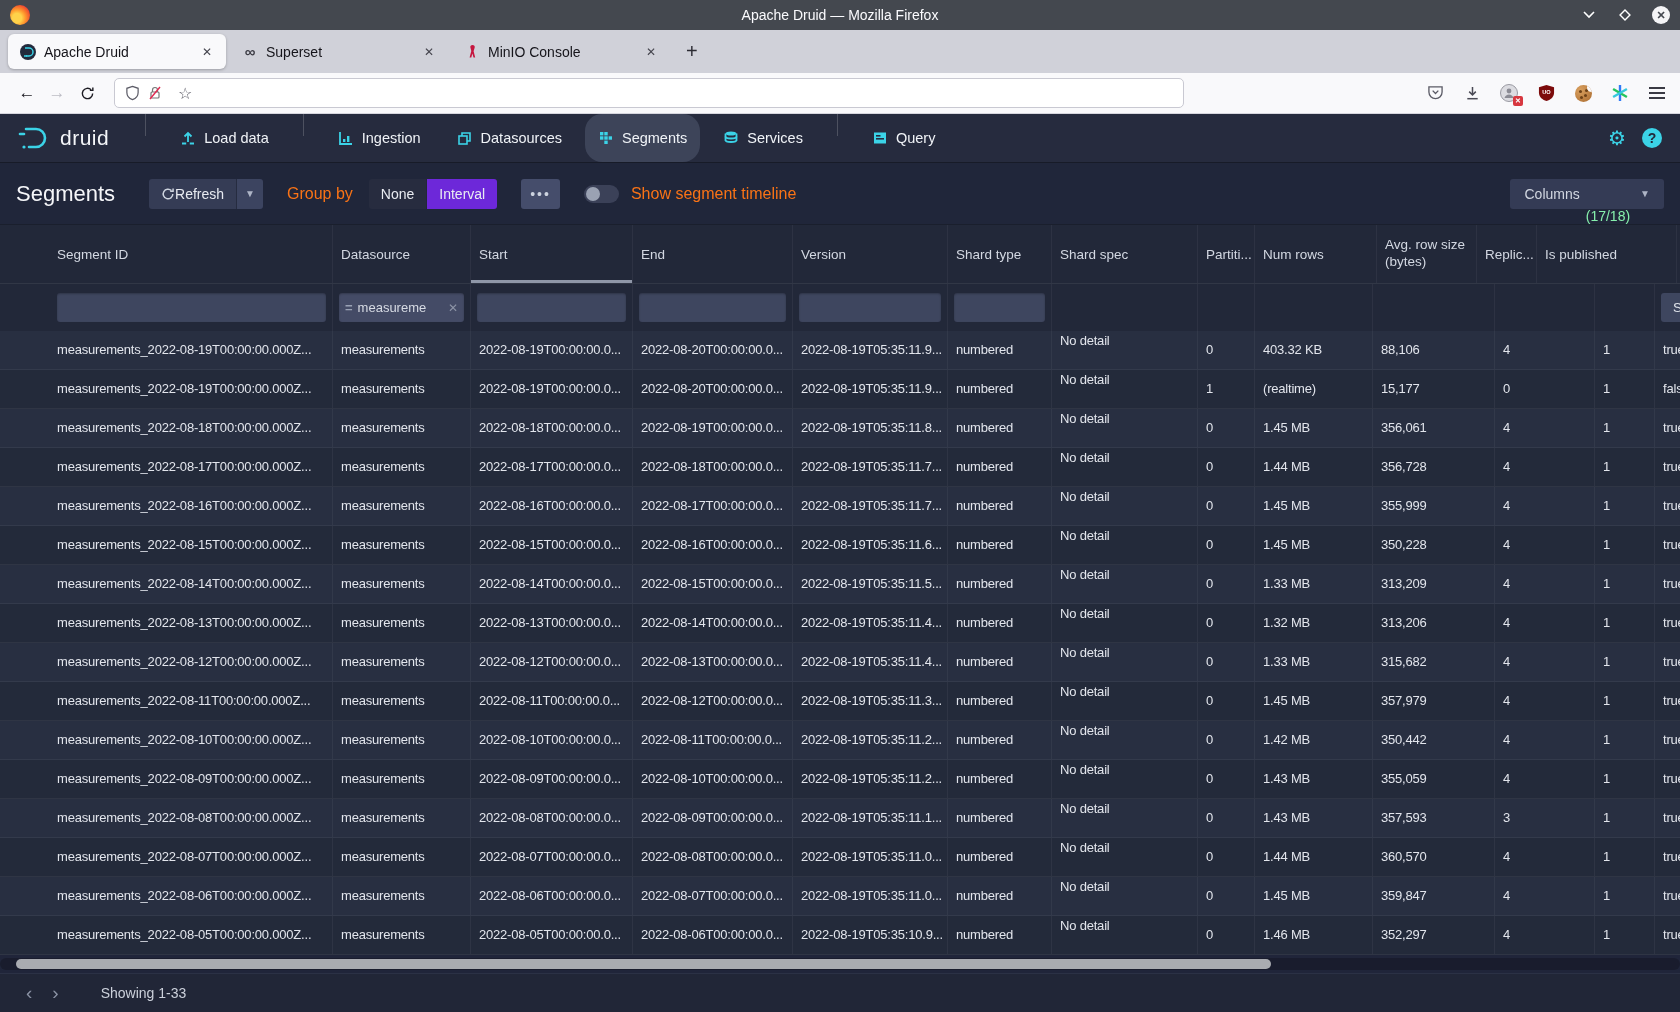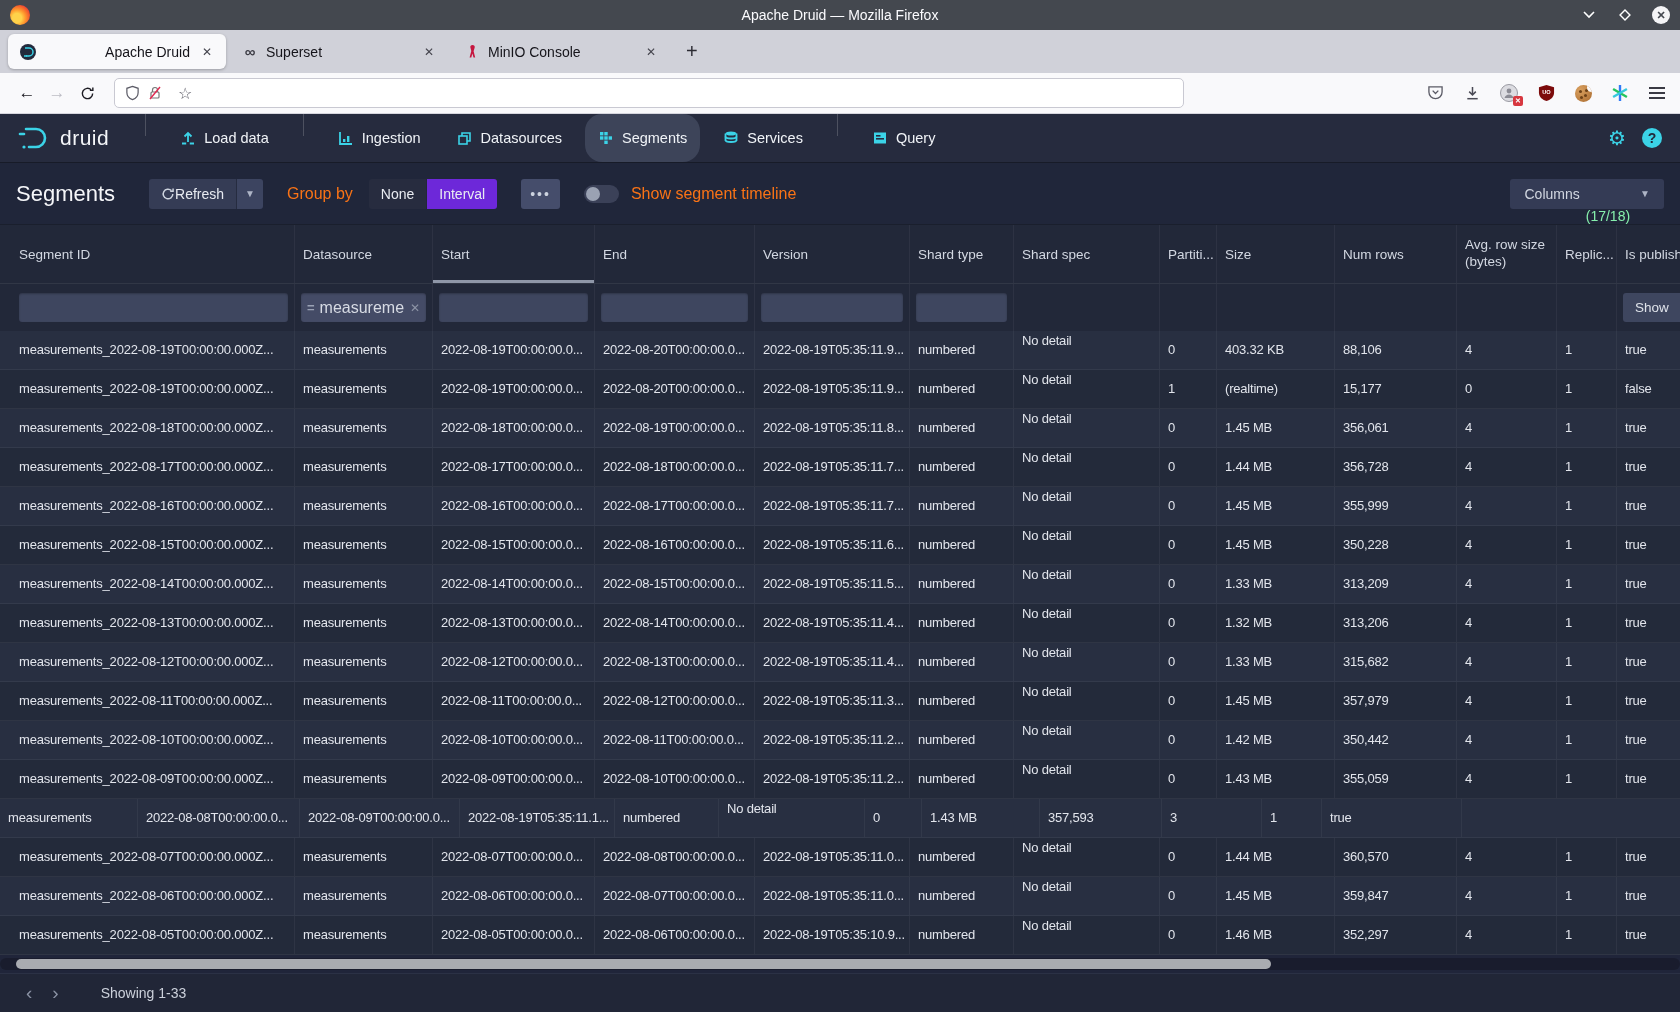--- a/index.html
+++ b/index.html
@@ -13,21 +13,21 @@
     background:radial-gradient(circle at 35% 65%, #ffd24a 0 25%, #ff9a2e 45%, #f2552c 70%, #b5007f 100%); }
   .win-title { position:absolute; left:0; right:0; text-align:center; color:#fbfbfe; font-size:14px; }
   .win-controls { margin-left:auto; display:flex; align-items:center; gap:18px; z-index:2; }
   .wc { width:18px; height:18px; display:flex; align-items:center; justify-content:center; color:#fff; }
   .wc svg { display:block; }
   .wc.close { background:#f4f4f6; border-radius:50%; color:#44484f; font-size:11px; font-weight:bold; }
 
   .tabstrip { height:43px; background:#d0d1d9; display:flex; align-items:center; padding:0 8px; }
   .tab { width:218px; height:35px; display:flex; align-items:center; gap:8px; padding:0 10px 0 12px;
     border-radius:6px; color:#15141a; font-size:14px; margin-right:4px; }
-  .tab.active { background:#f9f9fb; box-shadow:0 1px 3px rgba(0,0,0,.25);text-align:right; }
+  .tab.active { background:#f9f9fb; box-shadow:0 1px 3px rgba(0,0,0,.25); }
   .tab-label { flex:1; white-space:nowrap; overflow:hidden; }
   .tab-close { color:#45454e; font-size:12px; padding:2px 4px; }
   .favicon { width:16px; height:16px; flex:none; display:flex; align-items:center; justify-content:center; }
   .fav-druid { background:#232a3c; border-radius:50%; }
   .fav-superset { font-size:15px; font-weight:bold; color:#3c3c45; }
   .newtab { font-size:20px; color:#2b2b33; padding:0 12px; }
 
   .fx-toolbar { height:41px; background:#f9f9fb; border-bottom:1px solid #d6d6de; display:flex; align-items:center; padding:0 12px; }
   .navbtn { width:30px; height:28px; display:flex; align-items:center; justify-content:center; font-size:17px; color:#1c1b22; }
   .navbtn.disabled { color:#bcbcc4; }
@@ -82,37 +82,37 @@
   .switch { margin-left:24px; width:35px; height:18px; border-radius:10px; background:#3b4158; position:relative; flex:none; }
   .switch .knob { position:absolute; left:2px; top:2px; width:14px; height:14px; border-radius:50%; background:#9aa2b3; }
   .switch-label { margin-left:12px; }
   .spacer { flex:1; }
   .btn-columns { background:#343b55; color:#d2d7e1; gap:6px; padding:0 14px; }
   .btn-columns .count { color:#86efac;margin-top:44px; }
   .btn-columns .caret { margin-left:4px; }
 
   
   .table-area { background:#222839; position:relative; }
-  .thead, .tfilter, .tr { display:flex; }
+  .thead, .tfilter, .tr { display:flex;padding-left:38px; }
   .c0{width:295px}.c1{width:138px}.c2{width:162px}.c3{width:160px}.c4{width:155px}.c5{width:104px}
   .c6{width:146px}.c7{width:57px}.c8{width:118px}.c9{width:122px}.c10{width:100px}.c11{width:60px}.c12{width:140px}
   .th, .td, .tf { flex:none; border-right:1px solid rgba(255,255,255,.05); overflow:hidden; white-space:nowrap; }
   .thead { height:59px; border-bottom:1px solid rgba(255,255,255,.07); }
   .th { color:#d3d8e2; font-size:13.5px; padding:0 8px; display:flex; align-items:center; }
   .th.first, .td.first, .tf.first { padding-left:19px; }
   .th.sorted { box-shadow:inset 0 -3px 0 #8f97a8; }
   .th.wrap { white-space:normal; line-height:1.25; }
   .tfilter { height:47px; }
   .tf { padding:9px 6px 0 6px; }
   .fbox { width:100%; height:29px; background:#3e465f; border:none; border-radius:3px; outline:none;
     color:#dfe3ea; font-size:13px; padding:0 8px; box-shadow:inset 0 1px 2px rgba(0,0,0,.25); }
   .tagbox { width:100%; height:29px; background:#444b66; border-radius:3px; display:flex; align-items:center;
     padding:0 6px; gap:5px; box-shadow:inset 0 1px 2px rgba(0,0,0,.25); }
   .tag-eq { color:#9aa2b5; font-weight:bold; font-size:13px; }
-  .tag-text { color:#d7dbe4; font-size:16px; flex:1; overflow:hidden; }
+  .tag-text { color:#d7dbe4; font-size:13px; flex:1; overflow:hidden; }
   .tag-x { color:#8d94a6; font-size:12px; }
   .show-btn { height:29px; background:#3e465f; border-radius:3px; color:#dfe3ea; font-size:13.5px;
     display:flex; align-items:center; padding:0 12px; width:120px; }
   .tbody { height:624px; overflow:hidden; }
   .tr { height:39px; border-bottom:1px solid rgba(255,255,255,.055); }
   .tr.light { background:#282f41; }
   .tr.dark { background:#232a3a; }
   .td { color:#e2e5ec; font-size:13px; letter-spacing:-.2px; padding:0 8px; line-height:38px; }
   .td.top-align { line-height:normal; padding-top:2px; }
 
@@ -367,21 +367,20 @@
 <div class="table-area">
   <div class="thead">
     <div class="th c0 first">Segment ID</div>
     <div class="th c1">Datasource</div>
     <div class="th c2 sorted">Start</div>
     <div class="th c3">End</div>
     <div class="th c4">Version</div>
     <div class="th c5">Shard type</div>
     <div class="th c6">Shard spec</div>
     <div class="th c7">Partiti...</div>
-    <div class="th c8">Size</div>
     <div class="th c9">Num rows</div>
     <div class="th c10 wrap">Avg. row size (bytes)</div>
     <div class="th c11">Replic...</div>
     <div class="th c12">Is published</div>
   </div>
   <div class="tfilter">
     <div class="tf c0 first"><input class="fbox" style=""></div>
     <div class="tf c1">
       <div class="tagbox">
         <span class="tag-eq">=</span>
@@ -578,20 +577,21 @@
         <div class="td c5">numbered</div>
         <div class="td c6 top-align">No detail</div>
         <div class="td c7">0</div>
         <div class="td c8">1.43 MB</div>
         <div class="td c9">355,059</div>
         <div class="td c10">4</div>
         <div class="td c11">1</div>
         <div class="td c12">true</div>
       </div>
       <div class="tr light">
+        <div class="td c0 first">measurements_2022-08-08T00:00:00.000Z...</div>
         <div class="td c1">measurements</div>
         <div class="td c2">2022-08-08T00:00:00.0...</div>
         <div class="td c3">2022-08-09T00:00:00.0...</div>
         <div class="td c4">2022-08-19T05:35:11.1...</div>
         <div class="td c5">numbered</div>
         <div class="td c6 top-align">No detail</div>
         <div class="td c7">0</div>
         <div class="td c8">1.43 MB</div>
         <div class="td c9">357,593</div>
         <div class="td c10">3</div>

